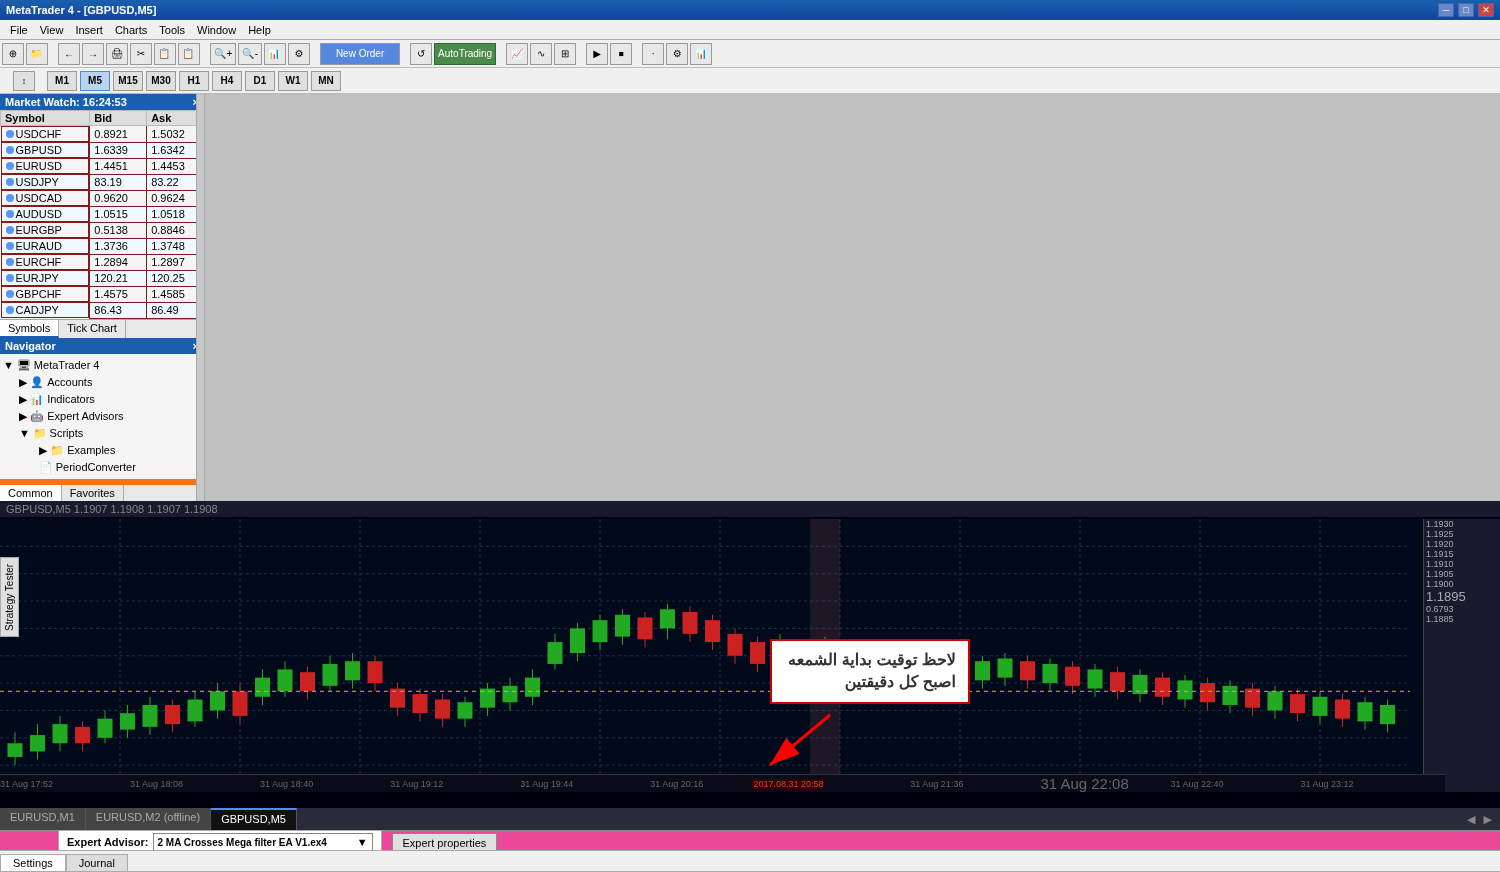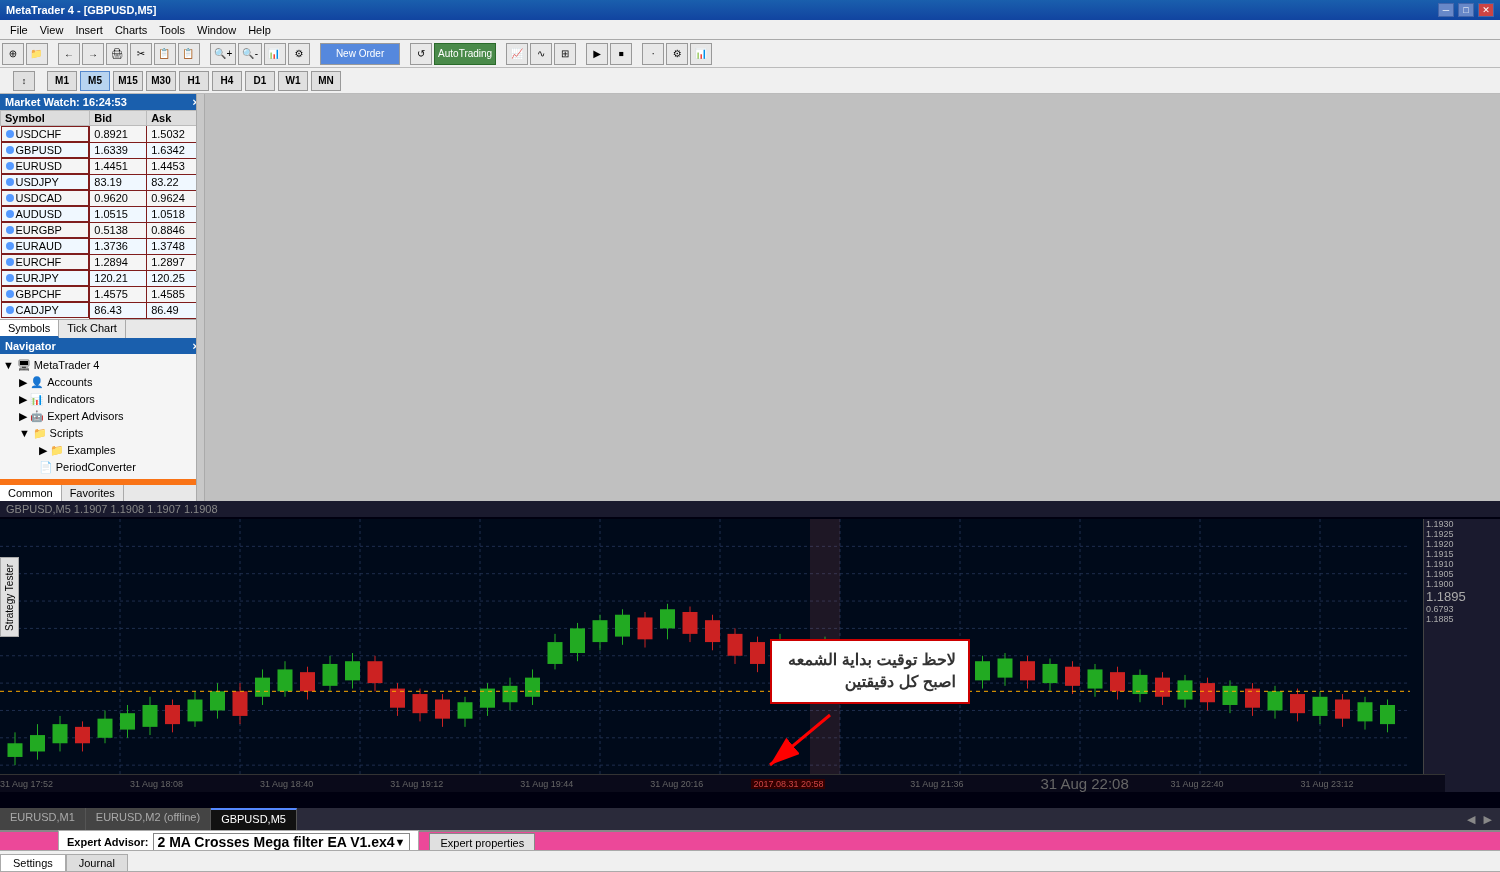--- a/index.html
+++ b/index.html
@@ -866,21 +866,21 @@
 <div id="bottom-panel">
 
   <div style="display:flex; background:#ec4899; border-bottom:1px solid #aaa; height:20px; align-items:center;padding-left:36px;">
     <div style="writing-mode:vertical-rl; transform:rotate(180deg); background:#e0e0e0; border:1px solid #aaa; padding:0 3px; font-size:10px; height:80px; position:absolute; left:0; bottom:235px; display:flex; align-items:center; justify-content:center; cursor:pointer; z-index:5;">
       <span>Strategy Tester</span>
     </div>
     <div style="margin-left:22px; display:flex; align-items:flex-end;">
       <div class="bp-tab active" style="background:white; padding:2px 8px; border:1px solid #aaa; border-bottom:none; font-size:11px; display:flex; align-items:center; gap:4px;">
         <span>Expert Advisor:</span>
         <div style="flex:1; min-width:220px; background:white; border:1px solid #888; height:18px; display:flex; align-items:center; justify-content:space-between; padding:0 4px; font-size:11px;">
-          <span style="font-size:14px;">2 MA Crosses Mega filter EA V1.ex4</span>
+          <span style="font-size:10px;">2 MA Crosses Mega filter EA V1.ex4</span>
           <span>▼</span>
         </div>
       </div>
       <div style="margin-left:8px; display:flex; gap:4px;">
         <button class="st-btn" style="height:20px; font-size:11px;">Expert properties</button>
       </div>
     </div>
   </div>
 
   <div id="strategy-tester" style="padding:4px 8px 4px 28px; position:relative;">

